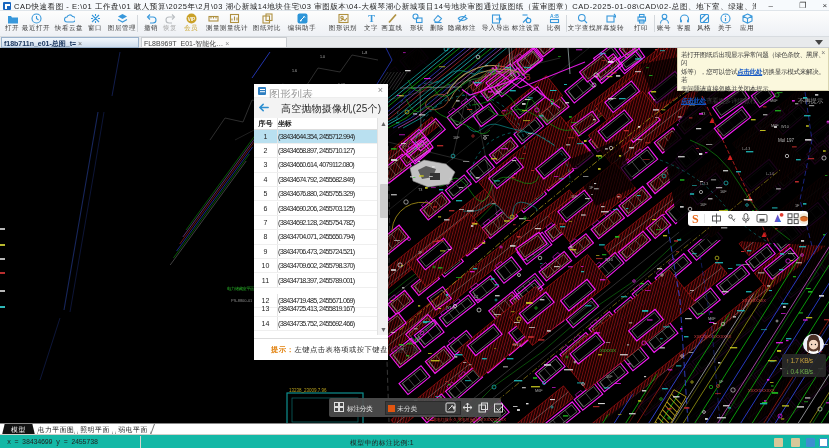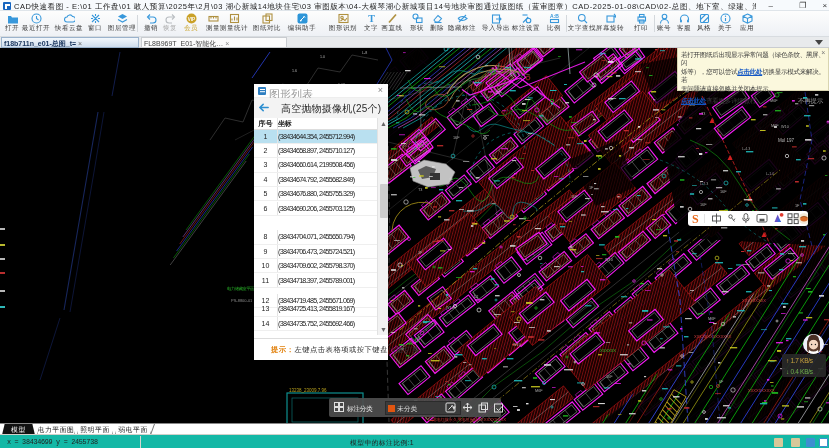--- a/index.html
+++ b/index.html
@@ -2620,33 +2620,37 @@
  <div class="throw sel" style="top:11.5px">
           <div class="c1">1</div>
           <div class="c2">(38434644.354, 2455712.994)</div>
         </div>
         <div class="throw" style="top:25.9px">
           <div class="c1">2</div>
           <div class="c2">(38434658.897, 2455710.127)</div>
         </div>
         <div class="throw" style="top:40.3px">
           <div class="c1">3</div>
-          <div class="c2">(38434660.614, 2199508.456)</div>
+          <div class="c2">(38434660.614, 4079112.080)</div>
         </div>
         <div class="throw" style="top:54.7px">
           <div class="c1">4</div>
           <div class="c2">(38434674.792, 2455682.849)</div>
         </div>
         <div class="throw" style="top:69.1px">
           <div class="c1">5</div>
           <div class="c2">(38434676.880, 2455755.329)</div>
         </div>
         <div class="throw" style="top:83.5px">
           <div class="c1">6</div>
           <div class="c2">(38434690.206, 2455703.125)</div>
+        </div>
+        <div class="throw" style="top:97.9px">
+          <div class="c1">7</div>
+          <div class="c2">(38434692.128, 2455754.782)</div>
         </div>
         <div class="throw" style="top:112.3px">
           <div class="c1">8</div>
           <div class="c2">(38434704.071, 2455650.794)</div>
         </div>
         <div class="throw" style="top:126.7px">
           <div class="c1">9</div>
           <div class="c2">(38434706.473, 2455724.521)</div>
         </div>
         <div class="throw" style="top:141.1px">

